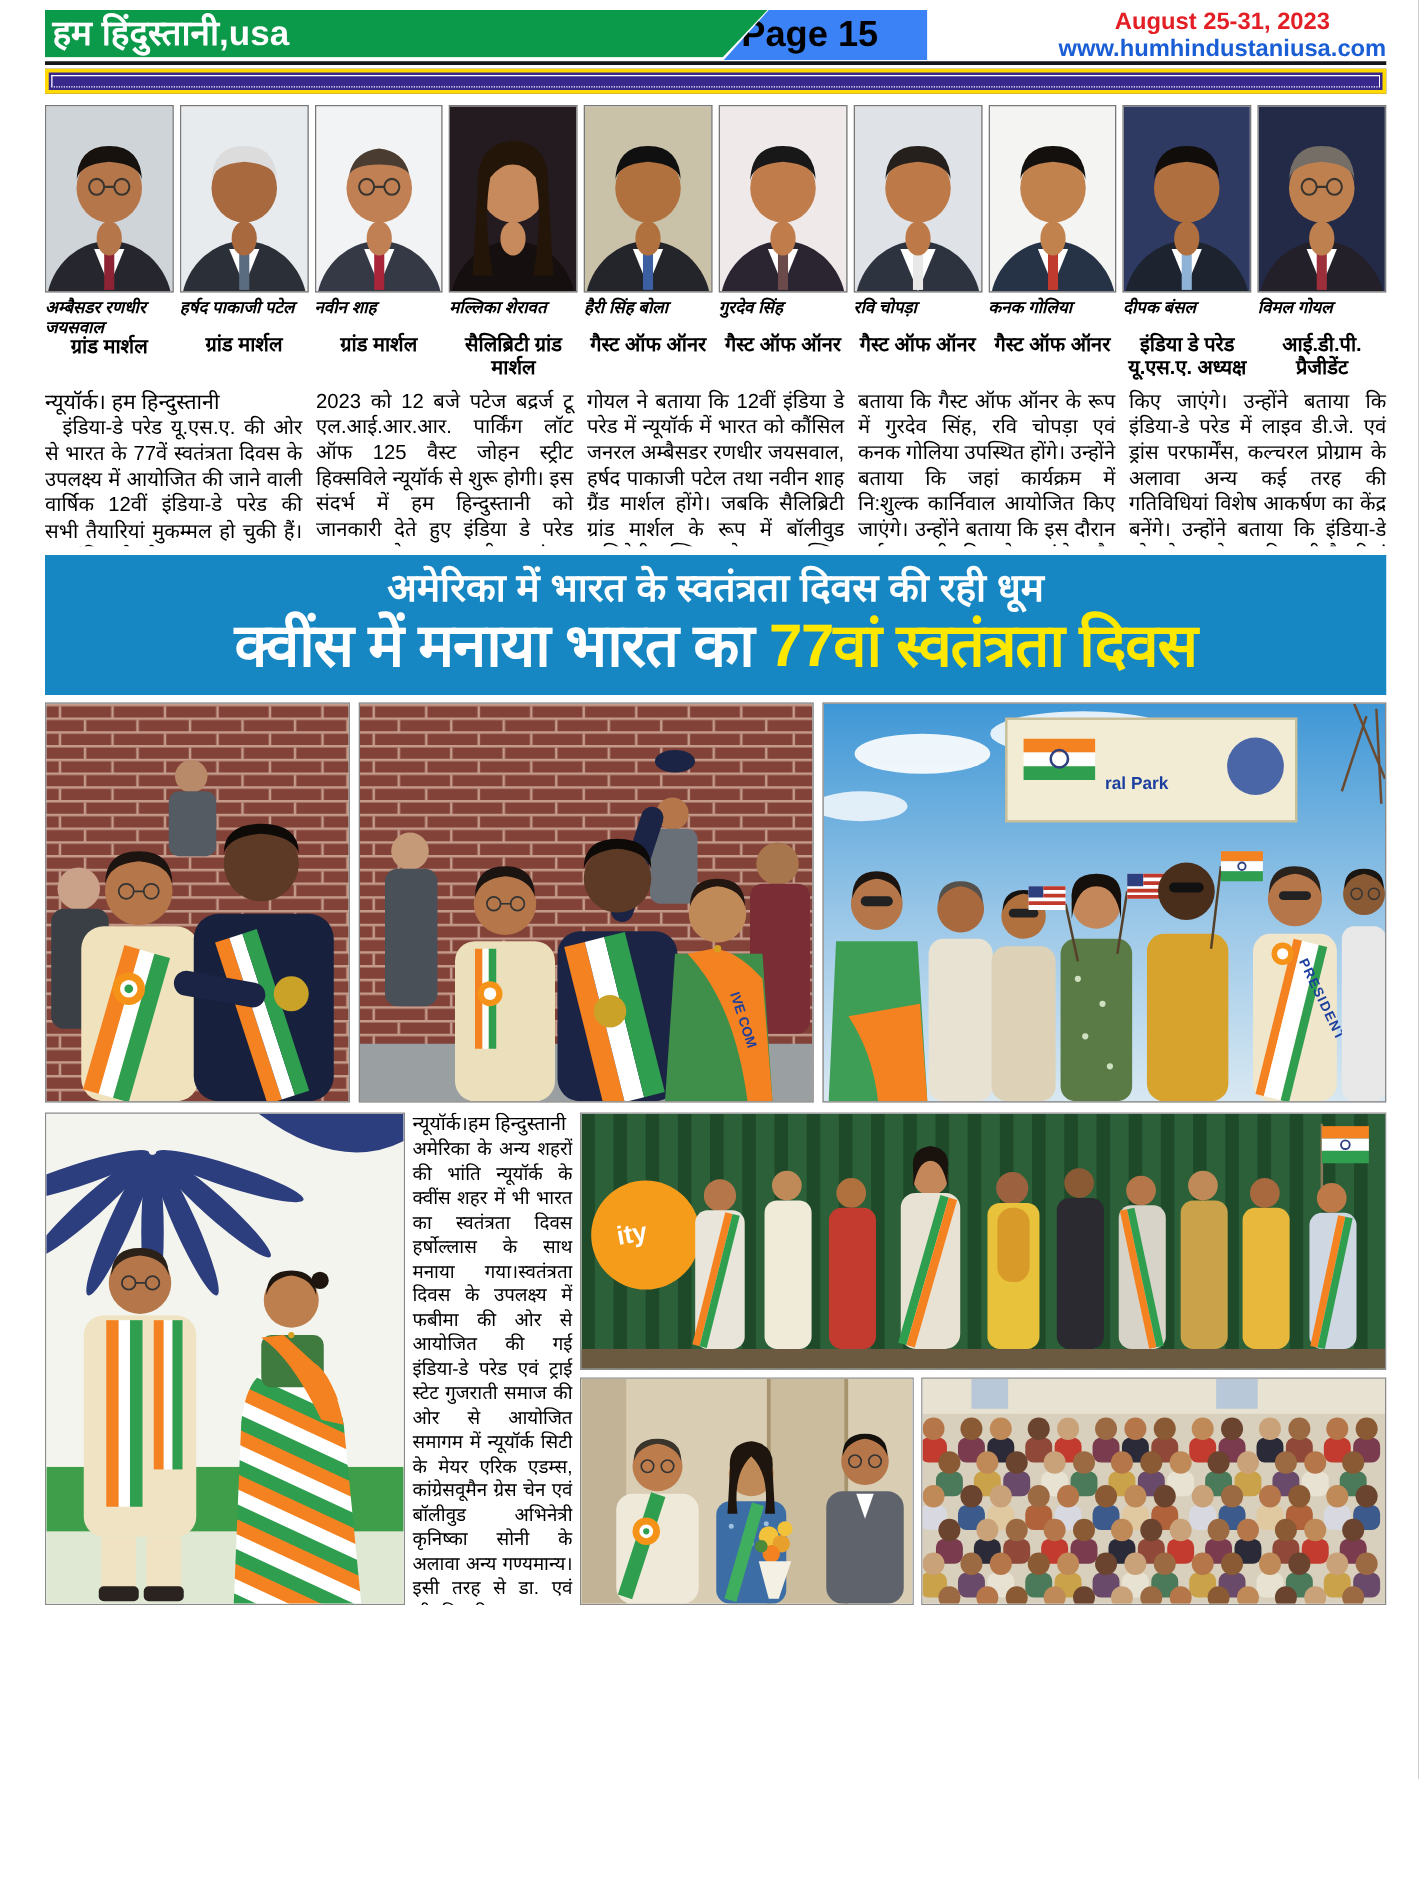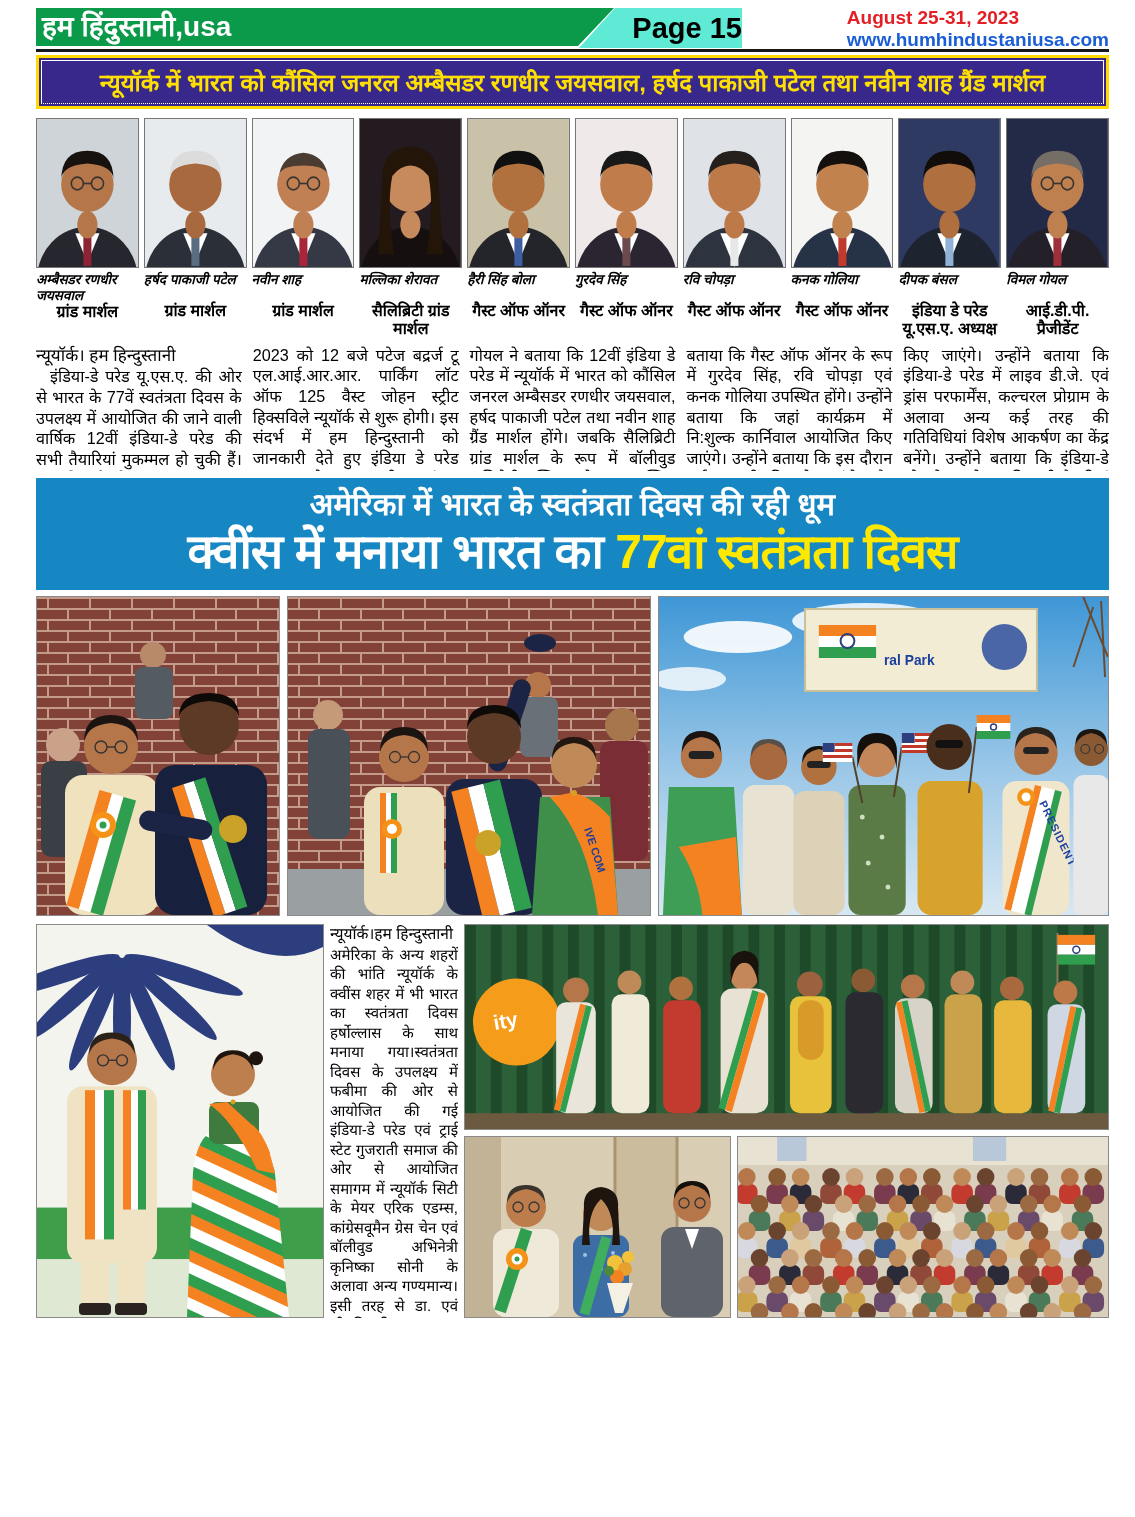--- a/index.html
+++ b/index.html
@@ -6,24 +6,24 @@
   .page{position:relative;width:1135px;height:1517px;background:#fff;margin:0 auto;
         font-family:"Liberation Sans",sans-serif;color:#000;overflow:hidden;
         padding:0; box-sizing:border-box;}
   .content{position:absolute;left:36px;right:26px;top:0;}
 
   
   .masthead{position:relative;height:44px;margin-top:5px;}
   .logo-band{position:absolute;left:0;top:3px;width:578px;height:38px;background:#0a9a4a;
              clip-path:polygon(0 0,100% 0,calc(100% - 36px) 100%,0 100%);
              color:#fff;font-weight:bold;font-size:28px;line-height:38px;padding-left:6px;box-sizing:border-box;}
-  .page-tab{position:absolute;left:543px;top:3px;width:163px;height:40px;background:#5eead4;
+  .page-tab{position:absolute;left:543px;top:3px;width:163px;height:40px;background:#3b82f6;
             clip-path:polygon(36px 0,100% 0,100% 100%,0 100%);
-            text-align:right;font-size:29px;font-weight:bold;line-height:40px;padding-left:14px;box-sizing:border-box;}
-  .issue-info{position:absolute;right:0;top:2px;text-align:left;line-height:1.15;}
+            text-align:left;font-size:29px;font-weight:bold;line-height:40px;padding-left:14px;box-sizing:border-box;}
+  .issue-info{position:absolute;right:0;top:2px;text-align:center;line-height:1.15;}
   .issue-date{color:#e31e24;font-weight:bold;font-size:19px;}
   .issue-site{color:#1a5ed6;font-weight:bold;font-size:19px;}
   .masthead-rule{height:3px;background:#15151a;margin-top:0px;}
 
   
   .lead-box{margin-top:4px;background:#38288c;border:2px solid #1d1665;color:#fff;
             text-align:center;padding:10px 4px 12px;}
   .kicker1{font-size:28px;font-weight:bold;line-height:1.25;}
   .headline1{font-size:51px;font-weight:bold;line-height:1.18;white-space:nowrap;letter-spacing:-1px;}
   .hl-yellow{color:#ffe800;}
@@ -130,21 +130,20 @@
     <div class="issue-info">
       <div class="issue-date">August 25-31, 2023</div>
       <div class="issue-site">www.humhindustaniusa.com</div>
     </div>
   </header>
   <div class="masthead-rule"></div>
 
 
   <section class="sub-box">
     <div class="sub-inner">
-      <div>न्यूयॉर्क में भारत को कौंसिल जनरल अम्बैसडर रणधीर जयसवाल, हर्षद पाकाजी पटेल तथा नवीन शाह ग्रैंड मार्शल</div>
     </div>
   </section>
 
   <section class="portraits">
 
     <figure class="portrait p1">
       <div class="pphoto">
         <svg viewBox="0 0 100 140" preserveAspectRatio="none">
               <rect class="s-bg" width="100" height="140"></rect>
               <ellipse class="s-suit" cx="50" cy="152" rx="50" ry="50"></ellipse>

